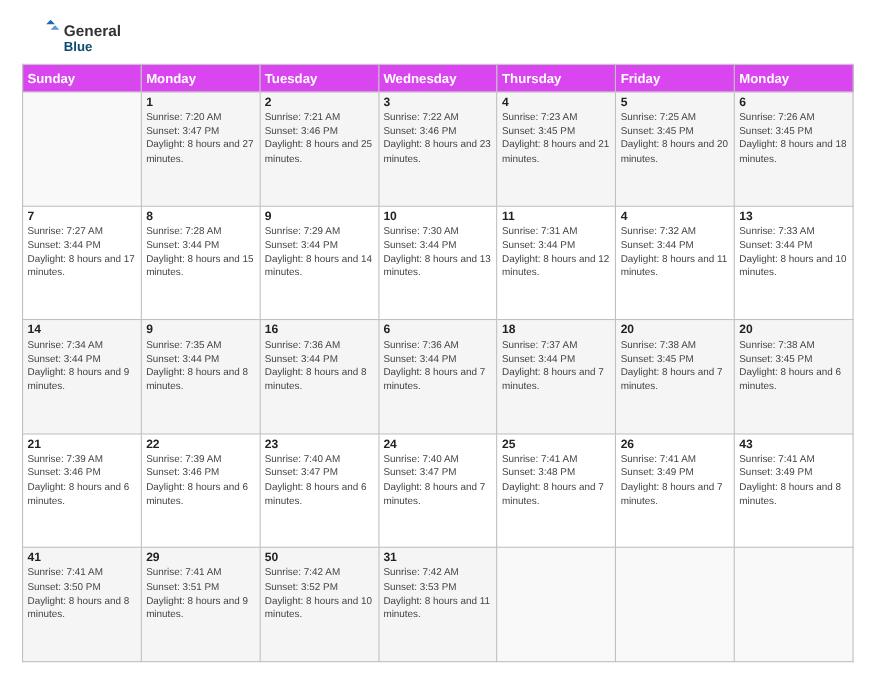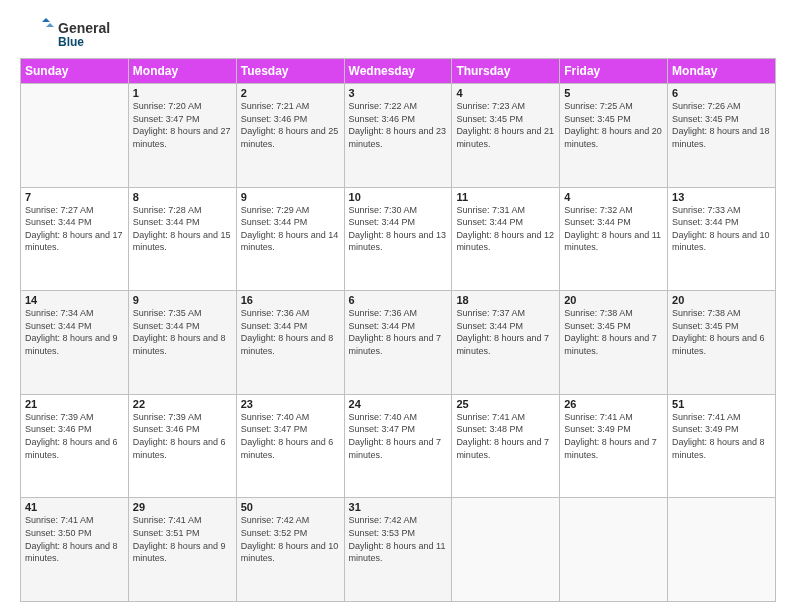--- a/index.html
+++ b/index.html
@@ -227,21 +227,21 @@
           </td>
           <td>
             <div class="day-number">25</div>
             <div class="day-info">Sunrise: 7:41 AM<br>Sunset: 3:48 PM<br>Daylight: 8 hours and 7 minutes.</div>
           </td>
           <td>
             <div class="day-number">26</div>
             <div class="day-info">Sunrise: 7:41 AM<br>Sunset: 3:49 PM<br>Daylight: 8 hours and 7 minutes.</div>
           </td>
           <td>
-            <div class="day-number">51</div>
+            <div class="day-number">43</div>
             <div class="day-info">Sunrise: 7:41 AM<br>Sunset: 3:49 PM<br>Daylight: 8 hours and 8 minutes.</div>
           </td>
         </tr>
         <tr>
           <td>
             <div class="day-number">41</div>
             <div class="day-info">Sunrise: 7:41 AM<br>Sunset: 3:50 PM<br>Daylight: 8 hours and 8 minutes.</div>
           </td>
           <td>
             <div class="day-number">29</div>

